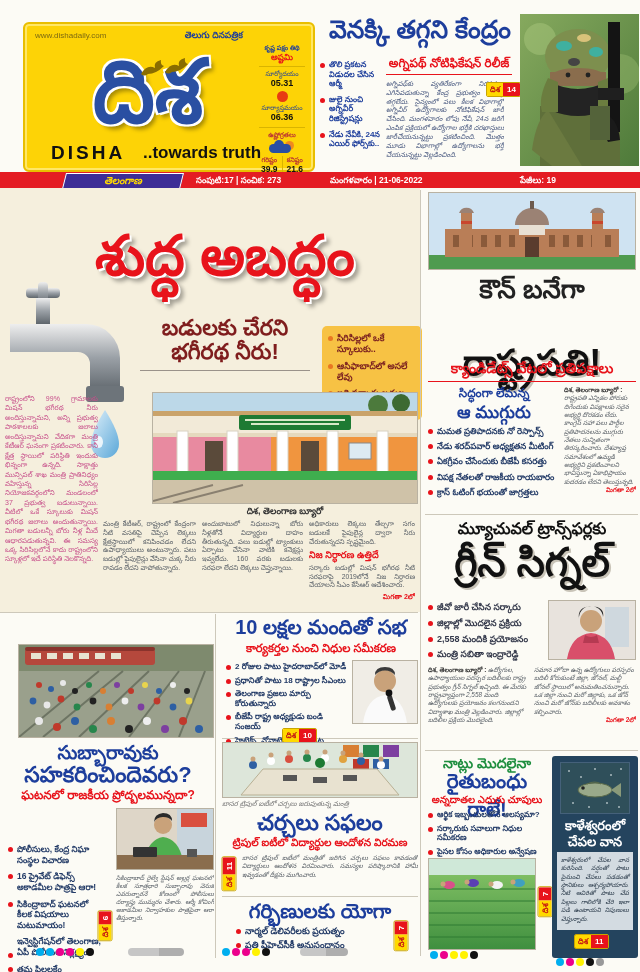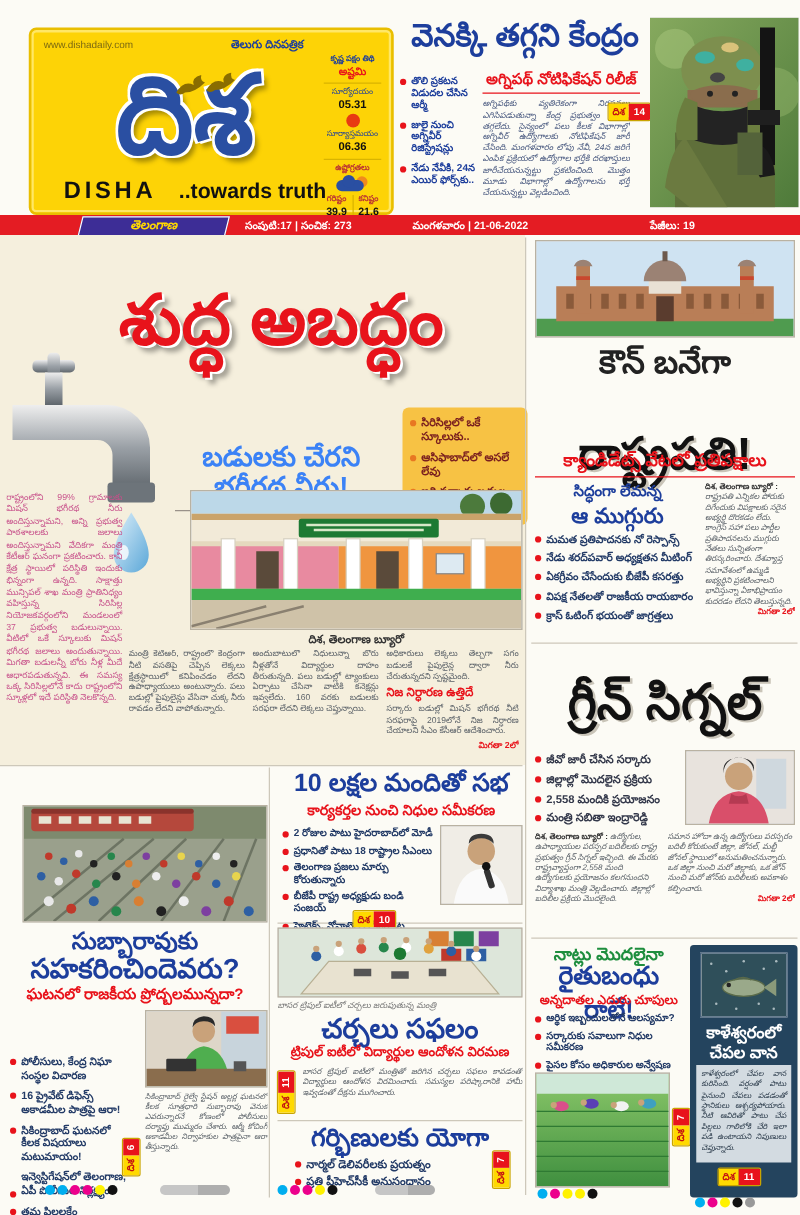--- a/index.html
+++ b/index.html
@@ -5,21 +5,21 @@
   html,body{margin:0;padding:0;background:#e9e7e0;}
   #page{position:relative;width:640px;height:972px;background:#fcfbf5;overflow:hidden;
         font-family:"Liberation Sans",sans-serif;color:#222;}
   .abs{position:absolute;}
   .c{text-align:center;}
   .b{font-weight:bold;}
   .i{font-style:italic;}
   .j{text-align:justify;}
   .blue{color:#1d3e9c;}
   .red{color:#e8131b;}
-  .purple{color:#3b82f6;margin-top:38px;}
+  .purple{color:#7f1d1d;}
   .green{color:#1e8e3e;}
   .pink{color:#c74f8a;}
   .hr{position:absolute;height:1px;background:#cdc8ba;}
   .vr{position:absolute;width:1px;background:#cdc8ba;}
   .bl{display:flex;gap:4px;align-items:flex-start;}
   .dot{flex:none;width:5px;height:5px;border-radius:50%;background:#e8131b;margin-top:3px;}
   .dot.o{background:#e87722;}
   .photo{border:1px solid #b9b2a2;box-sizing:border-box;overflow:hidden;background:#ddd;}
   .hbadge{display:flex;height:13px;font-size:8px;line-height:13px;font-weight:bold;
           border:1px solid #c9a400;border-radius:2px;overflow:hidden;width:max-content;}
@@ -297,20 +297,21 @@
         <span class="dot"></span>
         <span>క్రాస్ ఓటింగ్ భయంతో జాగ్రత్తలు</span>
       </div>
   </div>
   <div class="abs" style="left:564px;top:386px;width:72px;height:124px;font-size:6.4px;line-height:1.3;overflow:hidden;">
     <span class="b" style="color:#333;">దిశ, తెలంగాణ బ్యూరో :</span>
     <span class="j i body-txt">రాష్ట్రపతి ఎన్నికల పోరుకు దిగేందుకు విపక్షాలకు సరైన అభ్యర్థి దొరకడం లేదు. కాంగ్రెస్ సహా పలు పార్టీల ప్రతిపాదనలను ముగ్గురు నేతలు సున్నితంగా తిరస్కరించారు. దేశవ్యాప్త సమావేశంలో ఉమ్మడి అభ్యర్థిని ప్రకటించాలని భావిస్తున్నా ఏకాభిప్రాయం కుదరడం లేదని తెలుస్తున్నది.</span>
     <div class="b red" style="text-align:right;font-size:6.5px;">మిగతా 2లో</div>
   </div>
 
+  <div class="abs b c" style="left:428px;top:520px;width:208px;font-size:16px;color:#111;">మ్యూచువల్ ట్రాన్స్‌ఫర్లకు</div>
   <div class="abs b c" style="left:428px;top:540px;width:208px;font-size:40px;color:#111;text-shadow:2px 2px 0 #c9c4b8;">గ్రీన్ సిగ్నల్</div>
   <div class="abs" style="left:428px;top:602px;width:118px;font-size:9px;font-weight:bold;color:#33384a;line-height:1.2;">
     <div class="bl">
         <span class="dot"></span>
         <span>జీవో జారీ చేసిన సర్కారు</span>
       </div>
     <div class="bl" style="margin-top:5px;">
         <span class="dot"></span>
         <span>జిల్లాల్లో మొదలైన ప్రక్రియ</span>
       </div>

